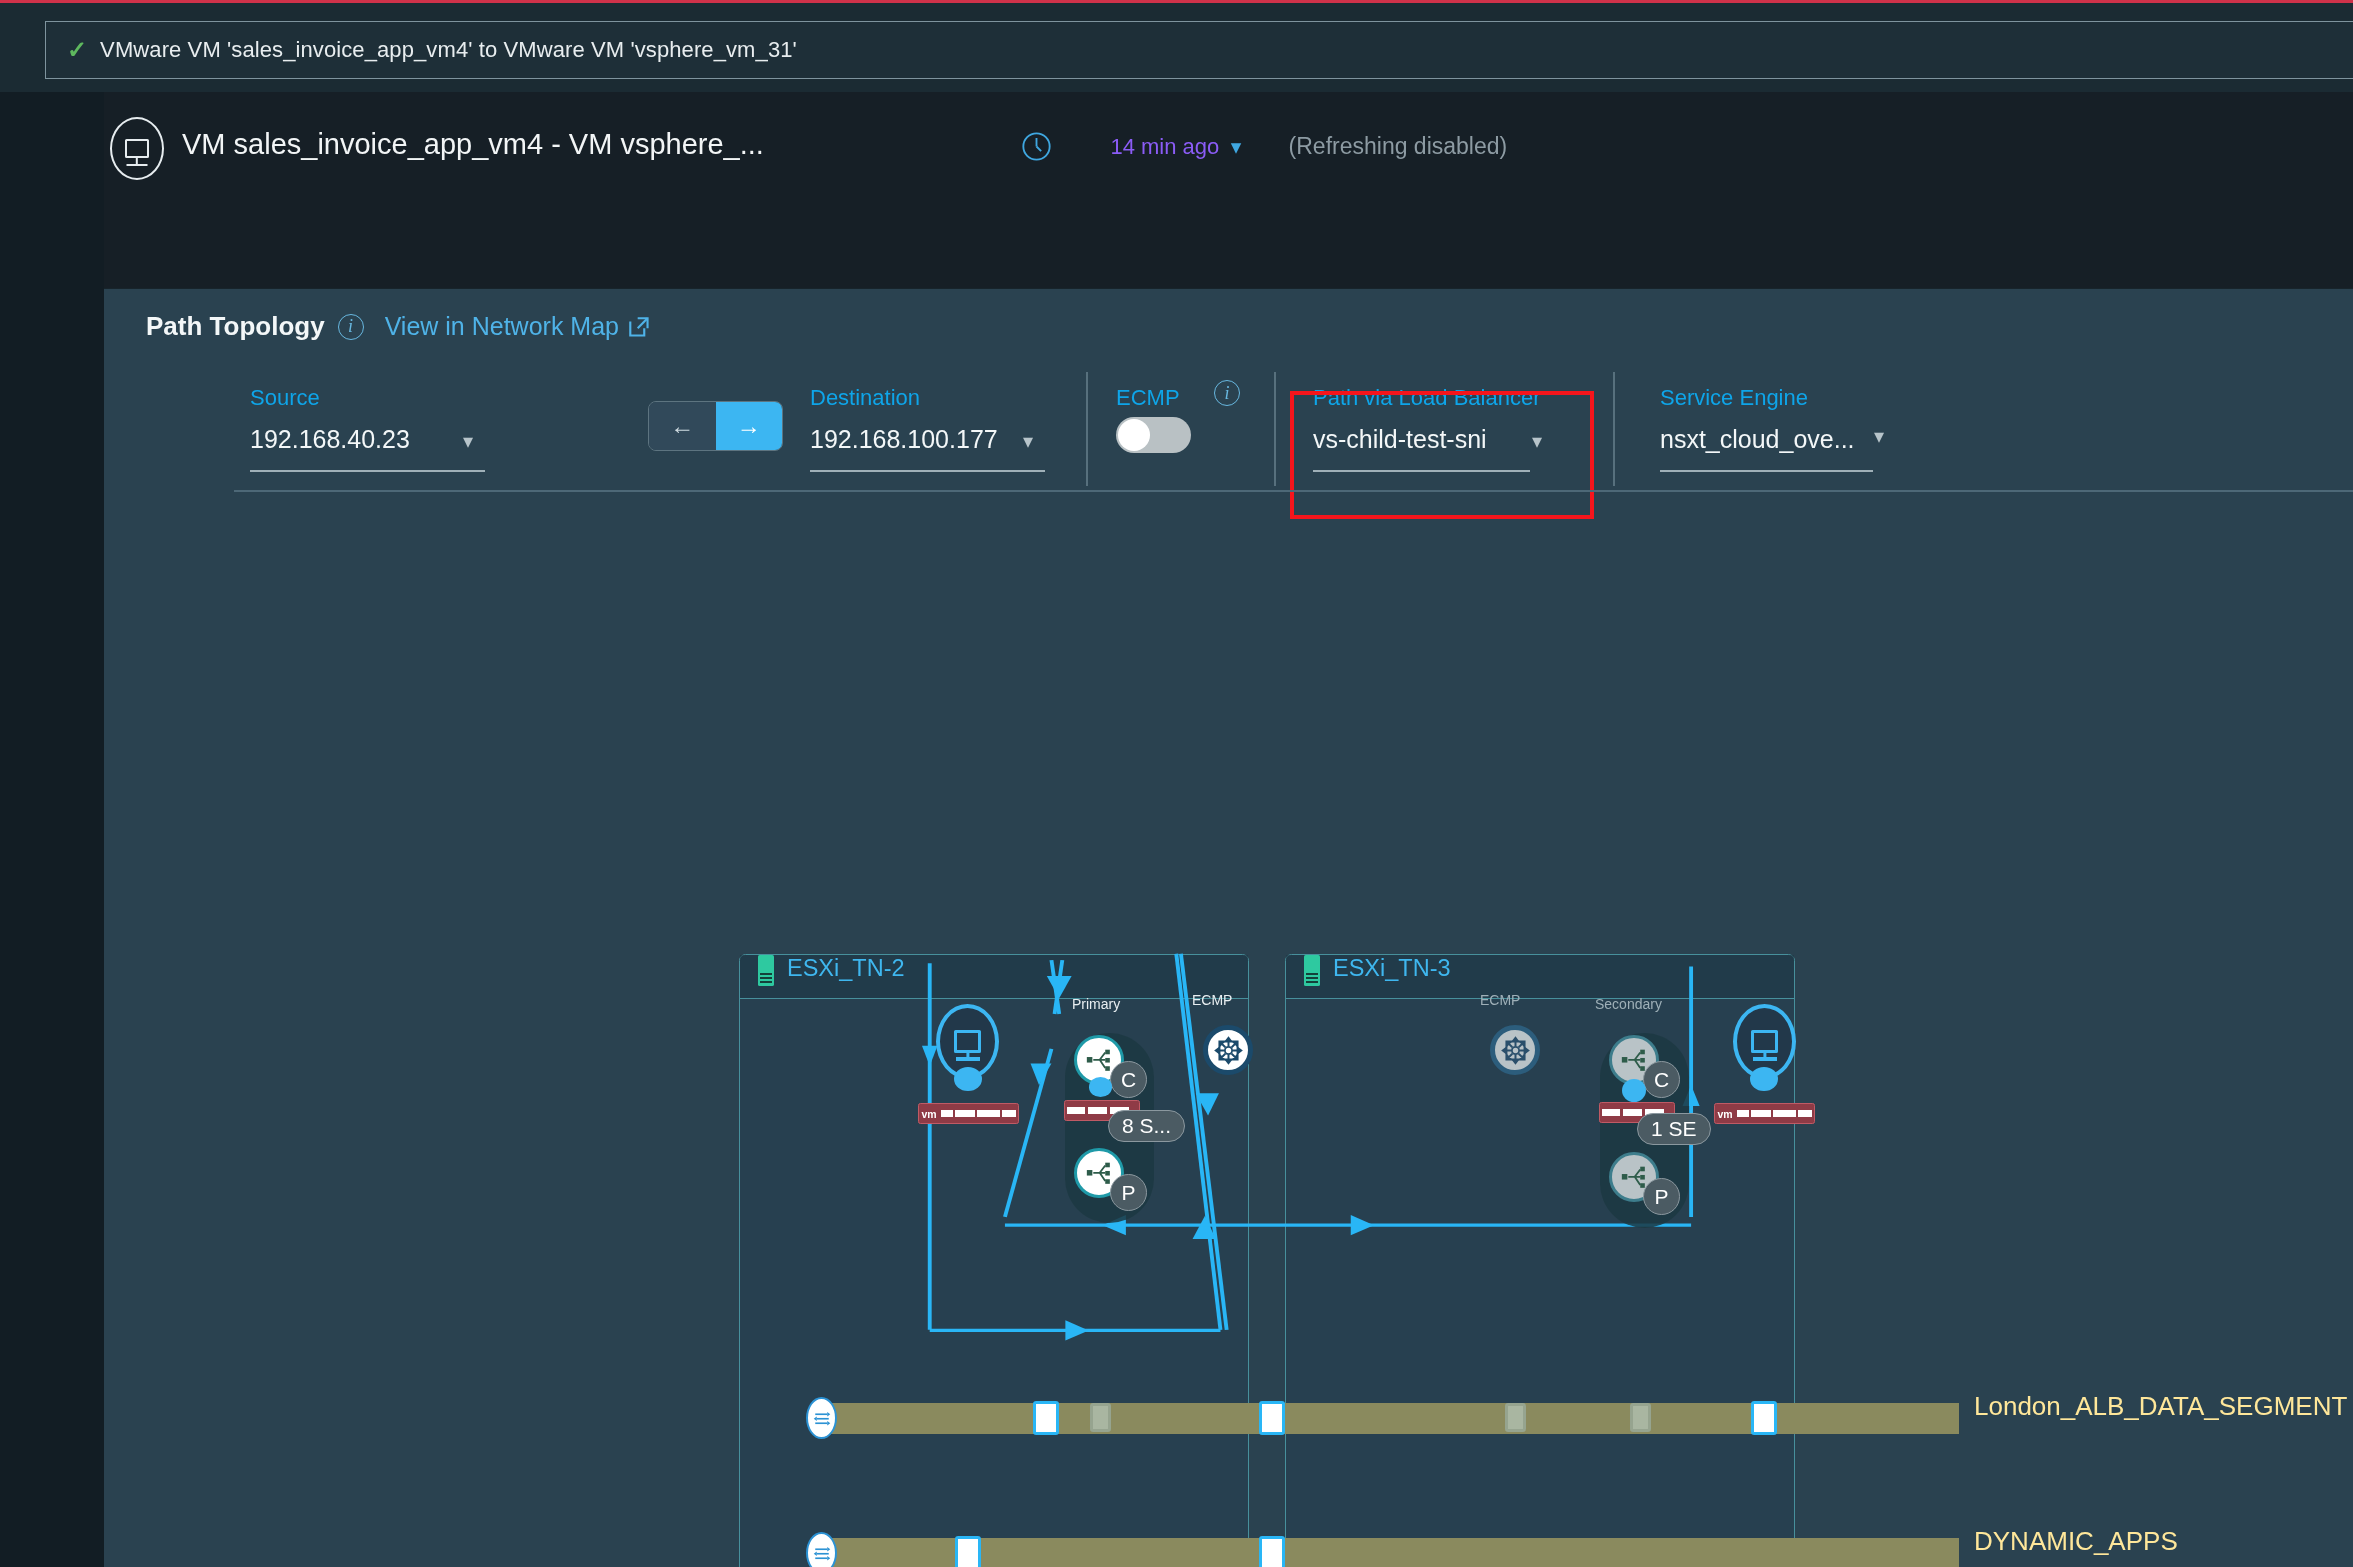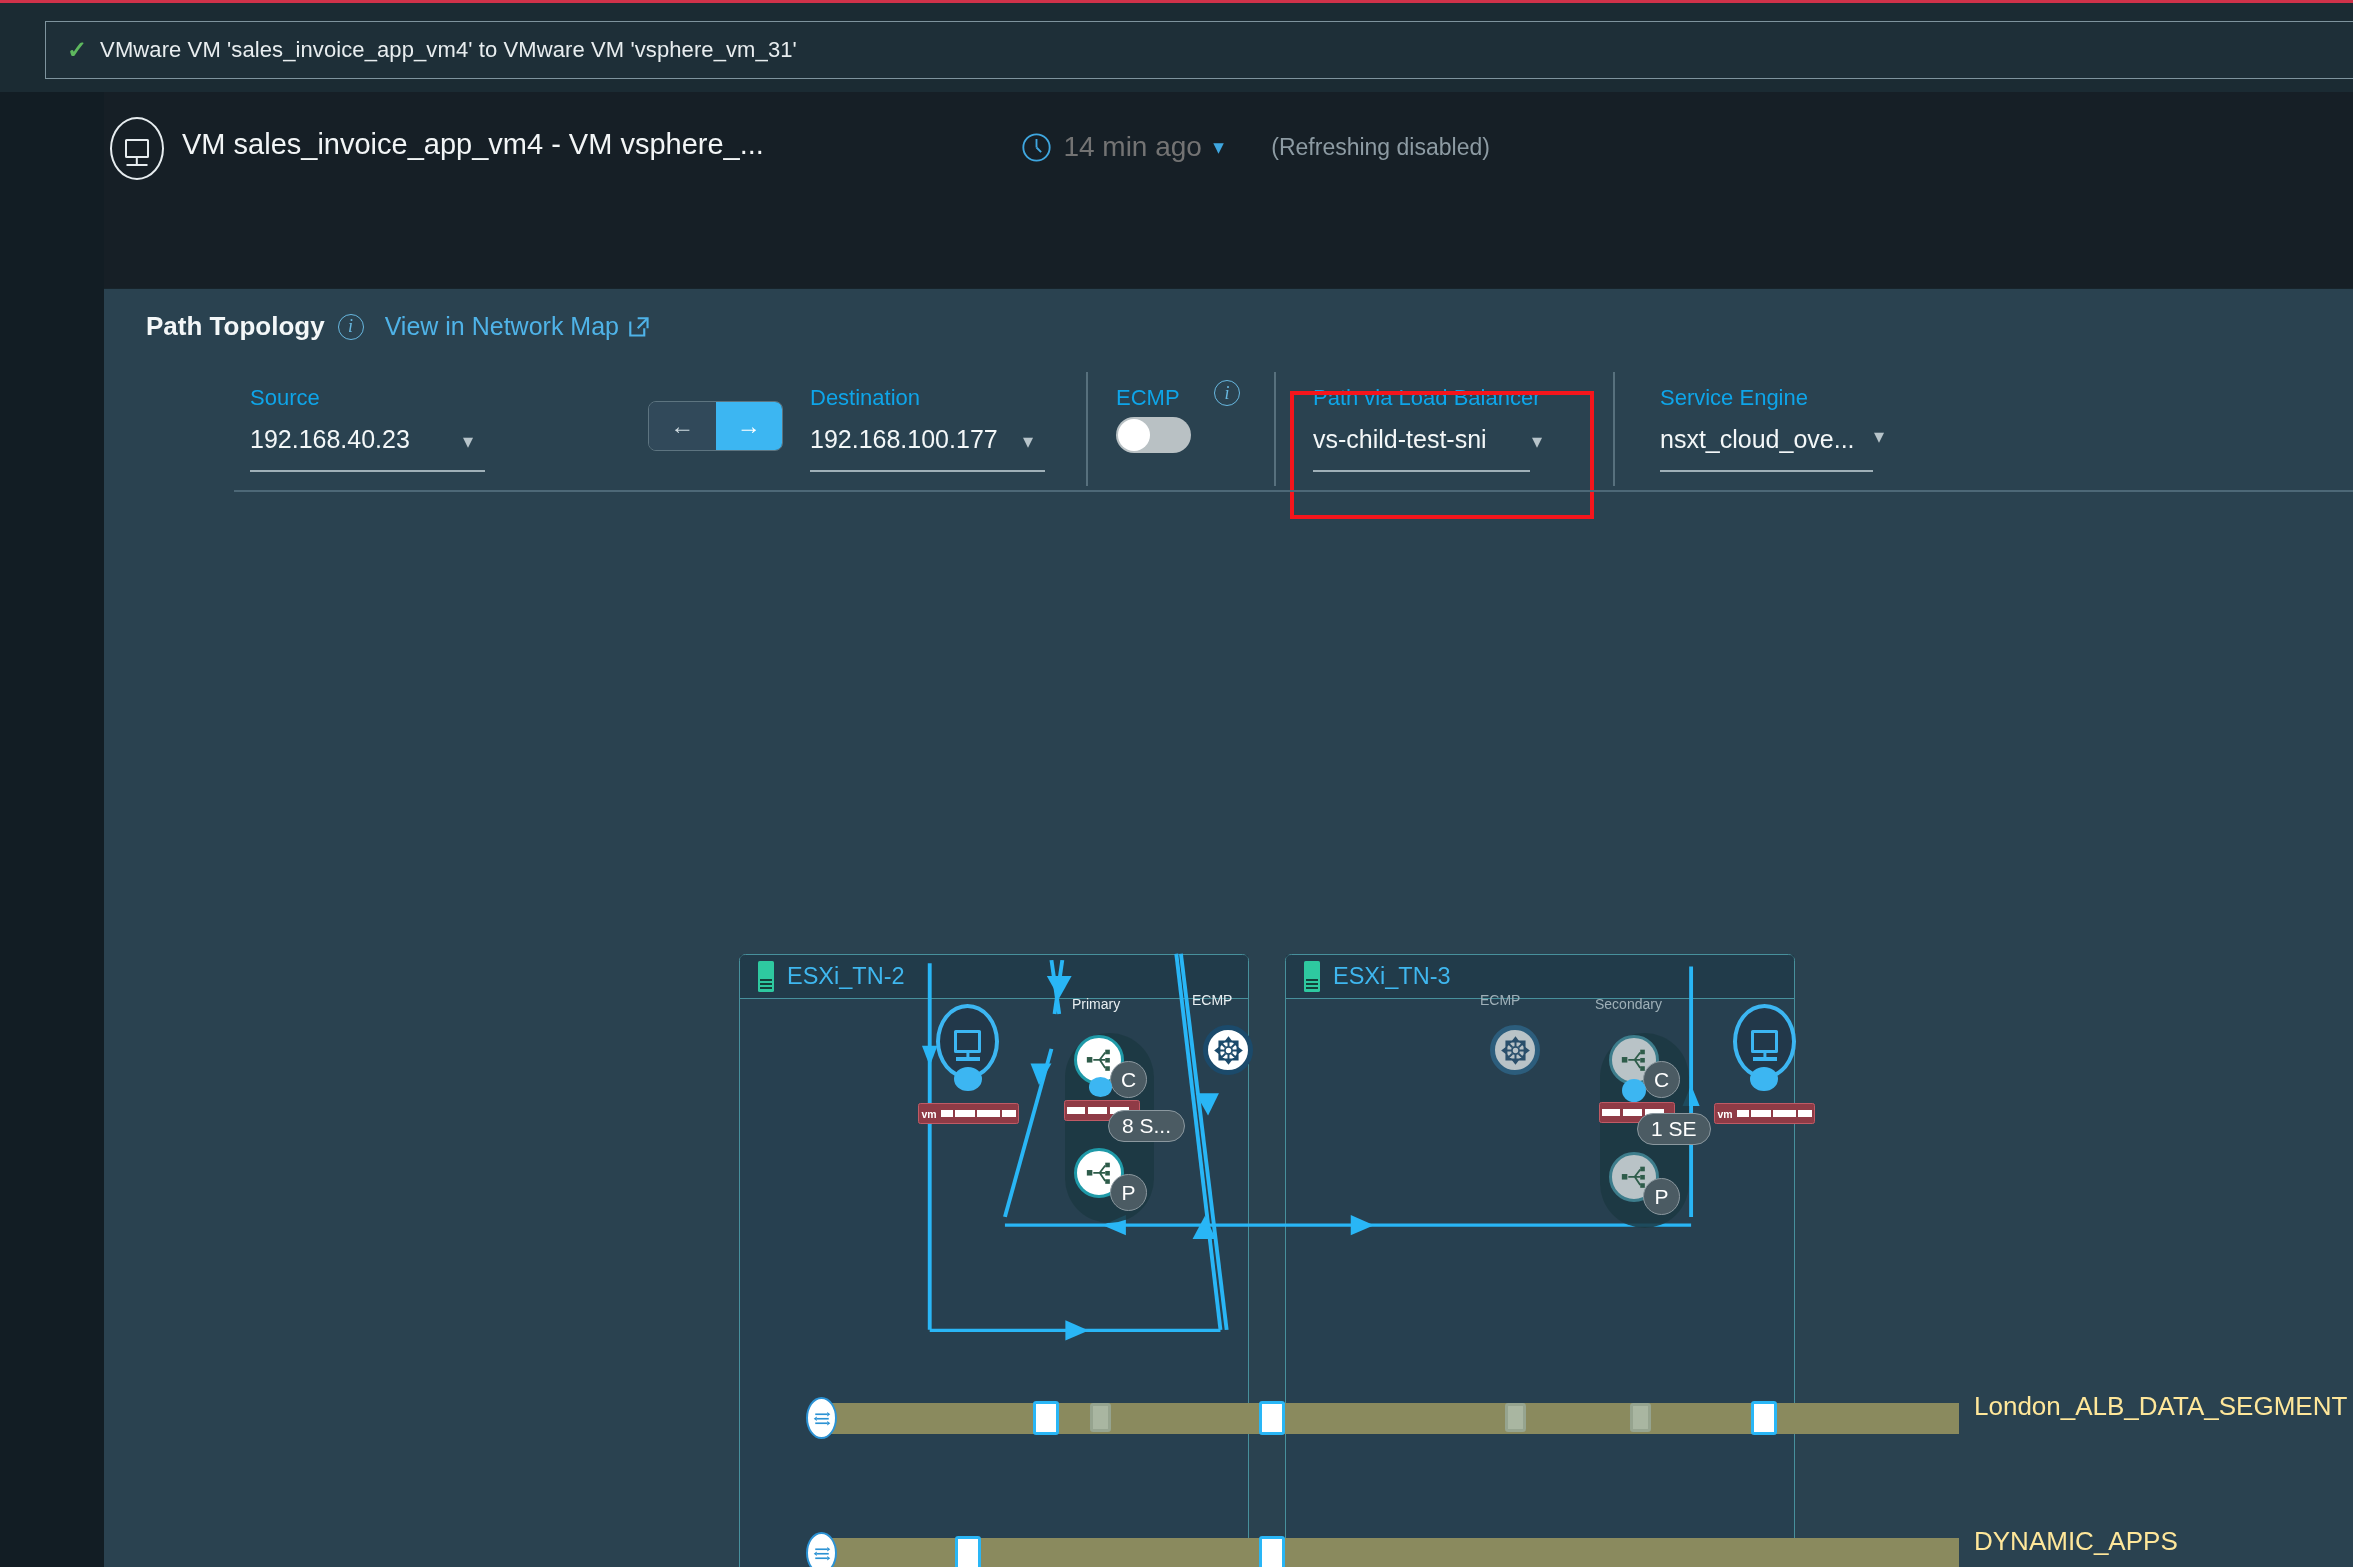--- a/index.html
+++ b/index.html
@@ -67,21 +67,21 @@
   }
   .page-title {
     position: absolute; left: 78px; top: 36px;
     color: #f2f5f6; font-size: 29px; white-space: nowrap;
   }
   .time-group {
     position: absolute; left: 917px; top: 39px;
     display: flex; align-items: center; gap: 11.4px;
   }
   .clock { width: 31px; height: 31px; }
-  .time-text { color: #737373; font-size: 28px; }
+  .time-text { color: #8b5cf6; font-size: 22px; margin-left: 47px; }
   .chev { color: #3fa7e0; font-size: 21px; }
   .refresh-note { color: #8d9ba3; font-size: 23px; margin-left: 36px; }
 
   .tabs {
     position: absolute; left: 0; top: 120px; display: flex; align-items: flex-end;
   }
   .tab {
     position: relative; color: #e9eef0; font-size: 27px;
     padding: 0 0 16px 0; margin-right: 47px; cursor: pointer;
   }
@@ -150,21 +150,21 @@
   }
 
   
   .diagram { position:absolute; left:0; top: 243px; right:0; bottom:0; overflow:hidden; }
   .host-box {
     position:absolute; border: 1.6px solid #47909c; border-radius: 6.5px;
     background: rgba(35,63,79,0.45);
   }
   .host-head {
     position:absolute; left:0; top:0; right:0; height: 44px;
-    border-bottom: 1.6px solid #47909c; display:flex; align-items:center; padding-left: 18px;
+    border-bottom: 1.6px solid #47909c; display:flex; padding-left: 18px;
     background: rgba(30,56,70,0.6);
   }
   .host-icon { width: 16px; height: 31px; background:#2ec9a0; border-radius:1.6px; position:relative; }
   .host-icon::after{
     content:""; position:absolute; left:2.4px; bottom:3.2px; width:11.4px; height:1.6px;
     background:#14413a; box-shadow: 0 -4px 0 #14413a, 0 -8px 0 #14413a;
   }
   .host-name { color:#3fb7ef; font-size: 23.5px; margin-left: 13px; }
 
   .seg-bar { position:absolute; height: 31px; background:#8a8a5e; }

